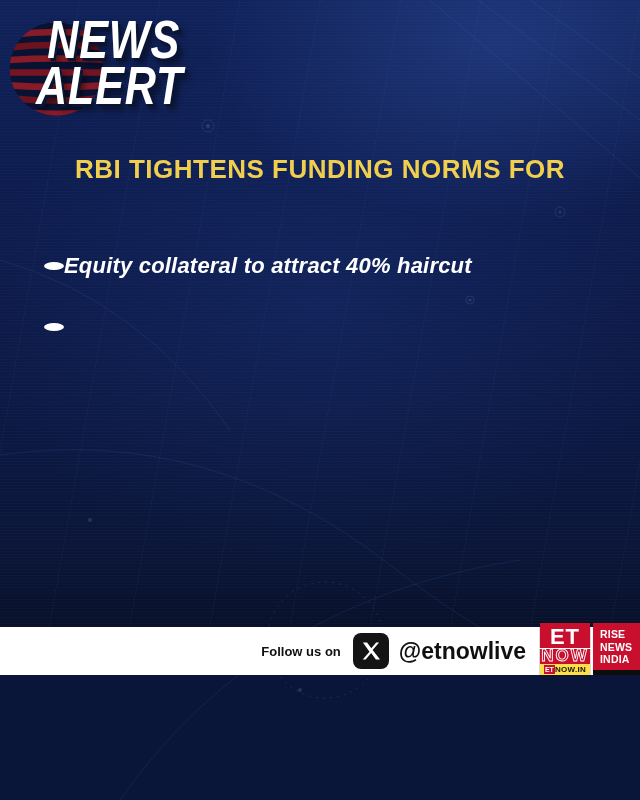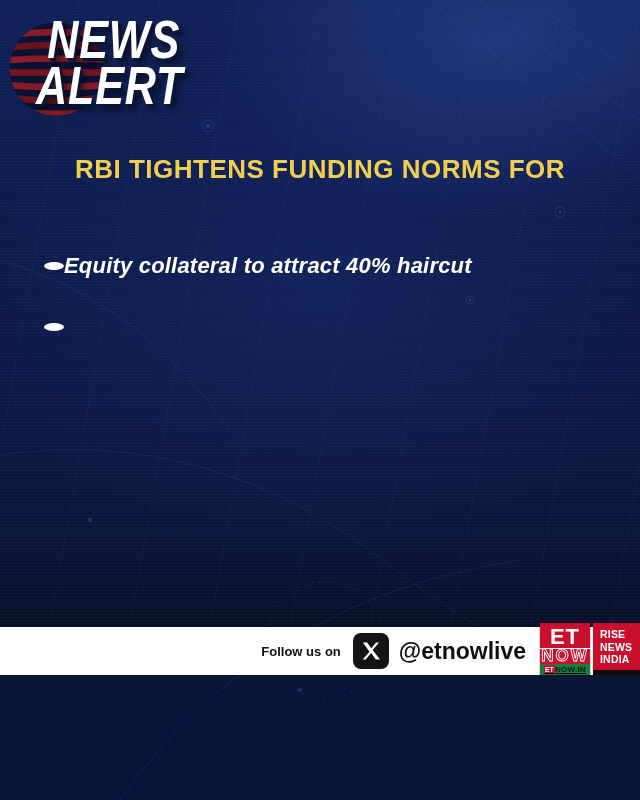--- a/index.html
+++ b/index.html
@@ -108,24 +108,23 @@
   }
   .etnow-now {
     margin-top: 1px;
     color: #C8102E; font-weight: bold; font-size: 17px; line-height: 12px;
     letter-spacing: 2px;
     -webkit-text-stroke: 0.9px #ffffff;
     border-top: 1px solid #ffffff;
     padding: 1px 2px 0 2px;
   }
   .etnow-site {
-    height: 11px; background: #15803d;
+    height: 11px; background: #fde047;
     display: flex; align-items: center; justify-content: center;
     gap: 0;
-    text-decoration: underline;
   }
   .site-et {
     background: #C8102E; color: #ffffff;
     font-size: 7px; font-weight: bold; line-height: 9px; padding: 0 1px;
   }
   .site-rest { color: #111111; font-size: 8px; font-weight: bold; letter-spacing: .3px; }
 
   
   .rise {
     width: 47px; height: 52px; margin-top: -4px; margin-left: 3px;

